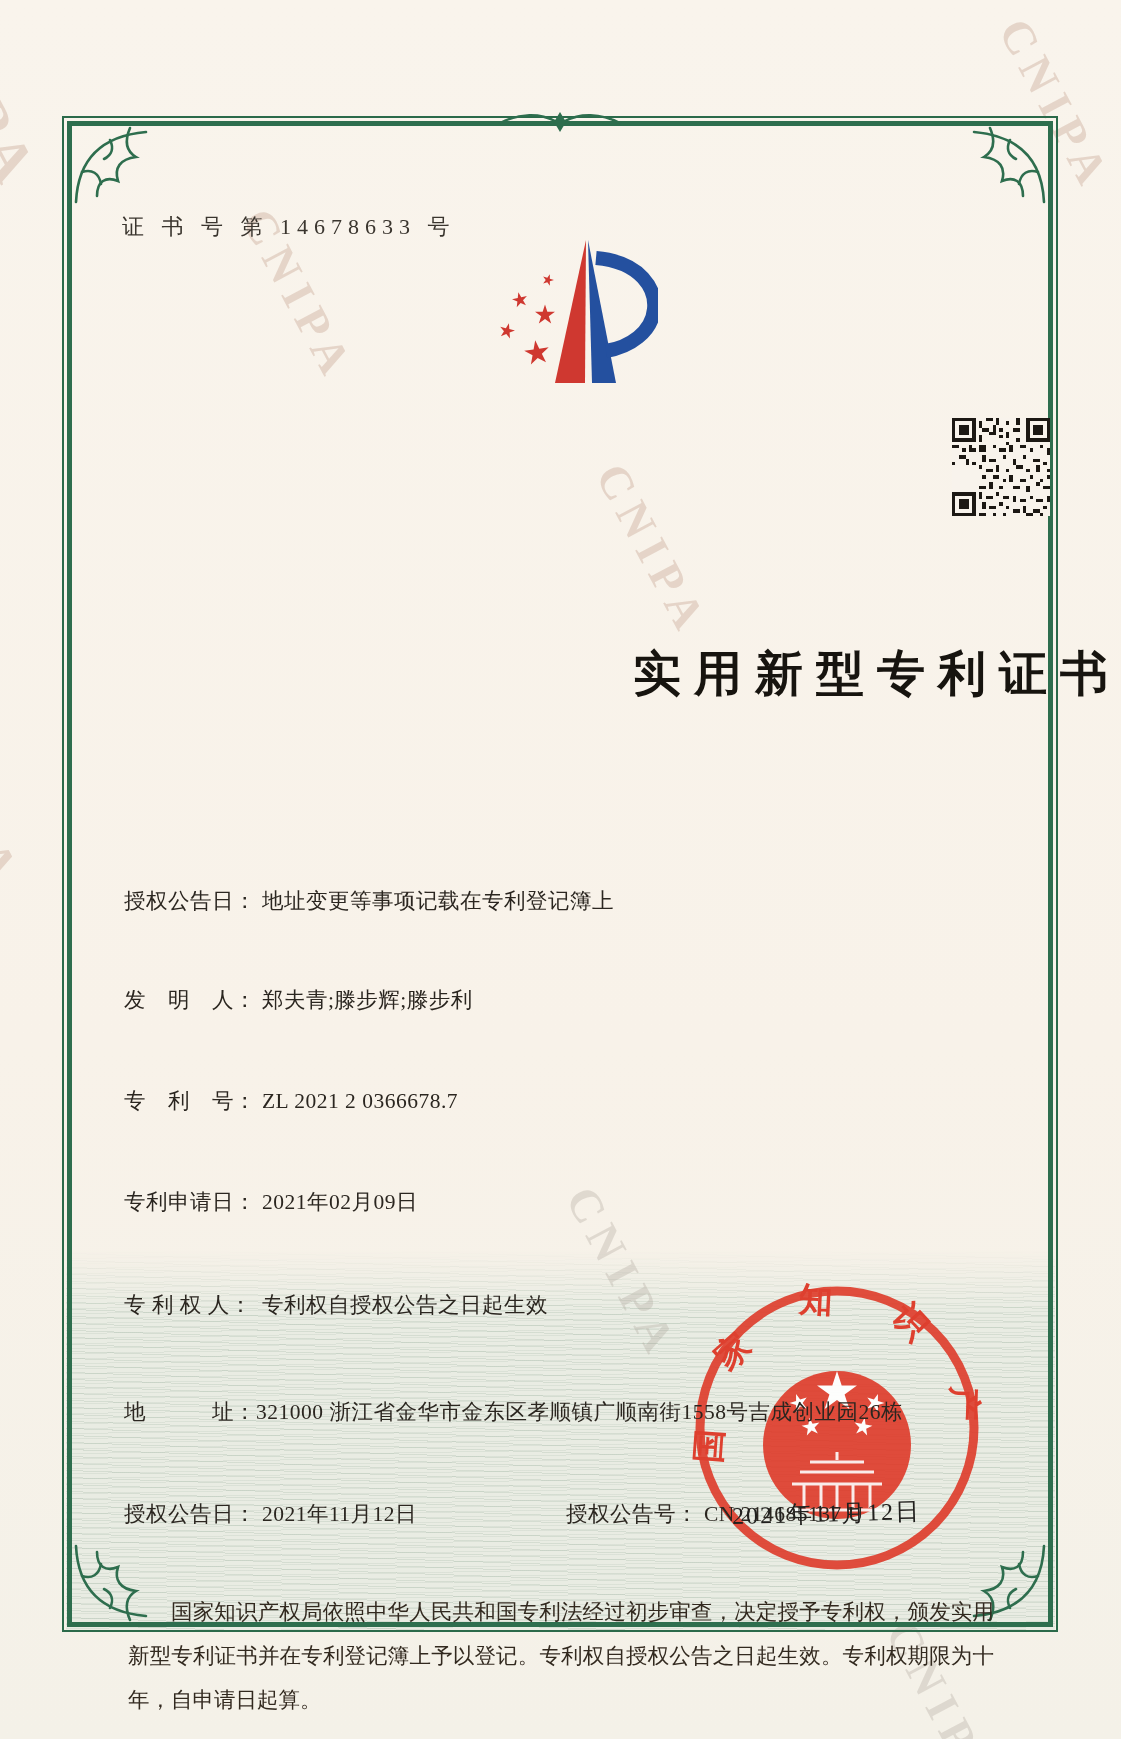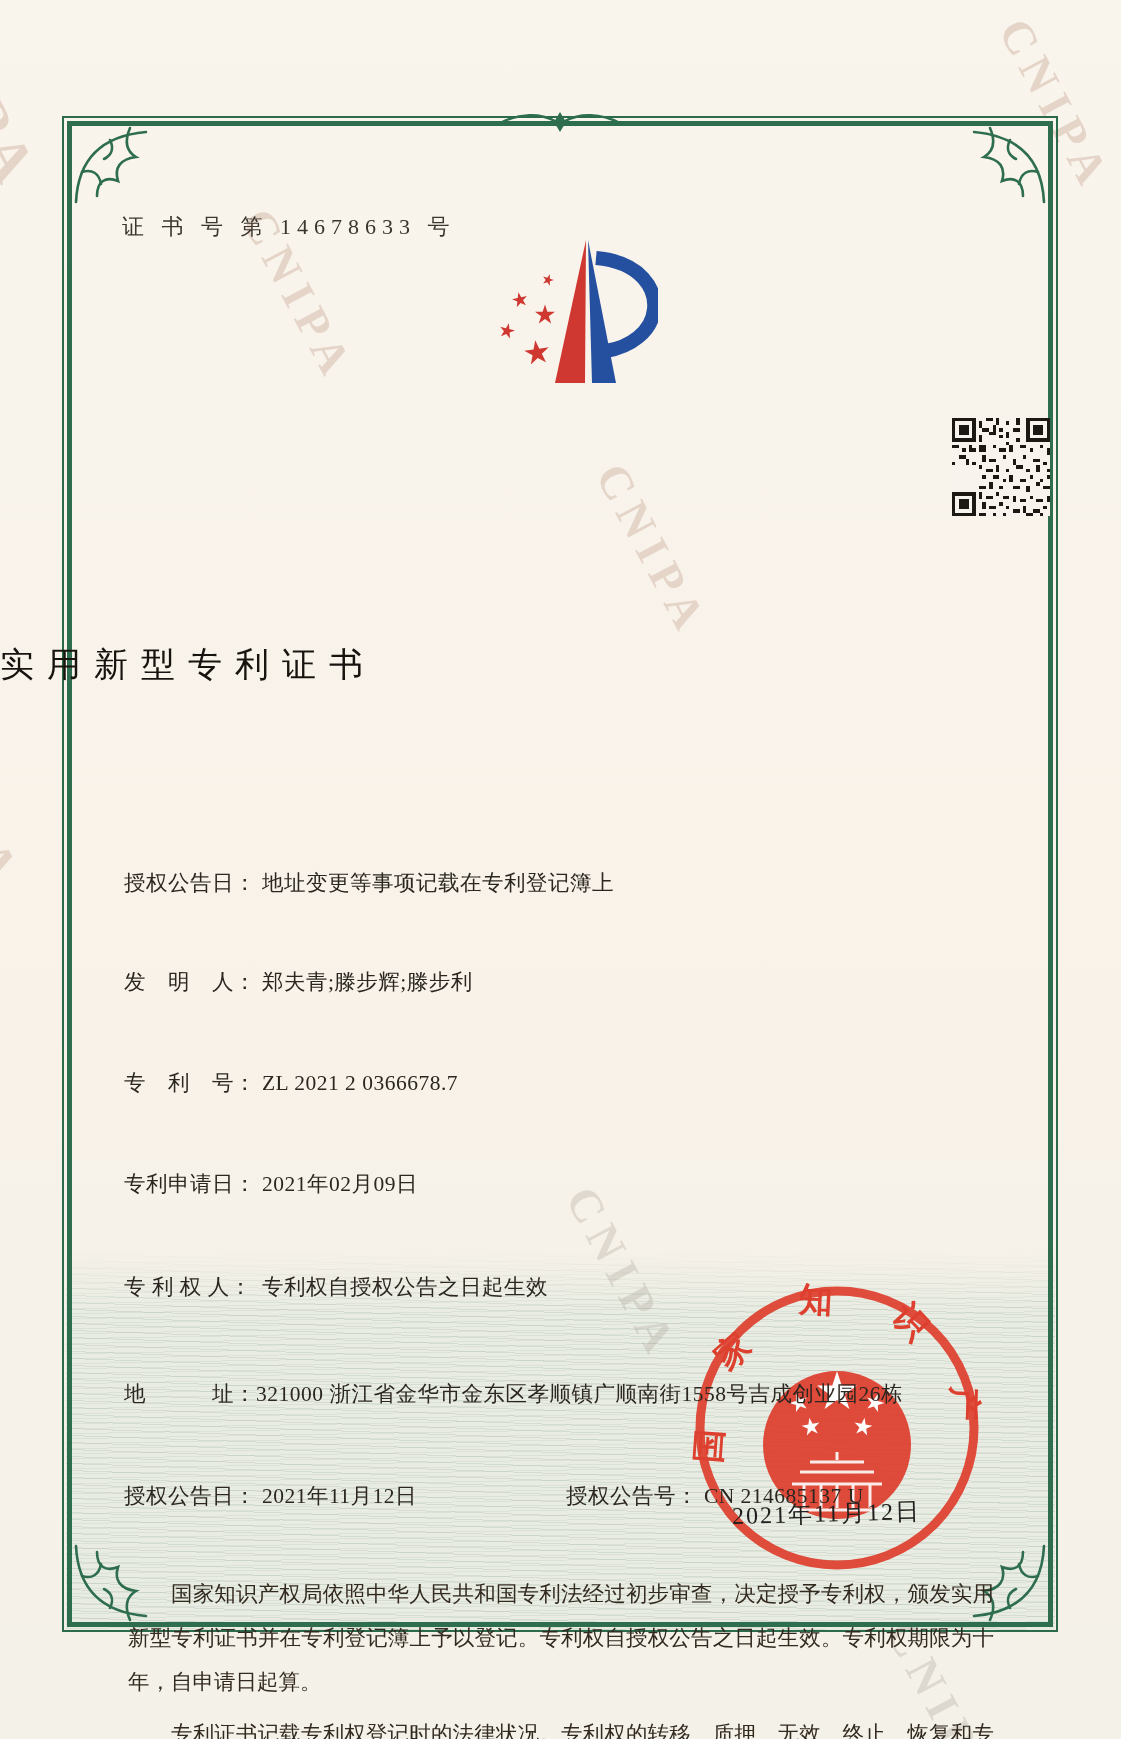--- a/index.html
+++ b/index.html
@@ -39,22 +39,22 @@
   .c-tl{left:6px;top:6px;}
   .c-tr{right:6px;top:6px;transform:scaleX(-1);}
   .c-bl{left:6px;bottom:6px;transform:scaleY(-1);}
   .c-br{right:6px;bottom:6px;transform:scale(-1,-1);}
   .top-orn{position:absolute;left:50%;top:-9px;transform:translateX(-50%);}
   
   .certno{position:absolute;left:122px;top:212px;font-size:22px;letter-spacing:6px;color:#3a352e;}
   .logo{position:absolute;left:468px;top:186px;}
   .qr{position:absolute;left:952px;top:212px;}
   .title{
-    position:absolute;left:0;top:334px;width:100%;text-align:left;
-    font-size:34px;font-weight:normal;letter-spacing:13px;color:#17140f;
+    position:absolute;left:0;top:334px;width:100%;text-align:right;
+    font-size:48px;font-weight:bold;letter-spacing:13px;color:#17140f;
   }
   
   .row{position:absolute;left:124px;font-size:21.5px;color:#2b2620;white-space:nowrap;letter-spacing:.5px;}
   .flabel{display:inline-block;min-width:132px;}
   .row-addr{display:flex;white-space:normal;}
   .row-addr .fvalue{display:inline-block;width:668px;line-height:30px;}
   .pair2{position:absolute;left:418px;top:0;margin-left:24px;}
   
   .body-text{
     position:absolute;left:120px;top:1006px;width:882px;

